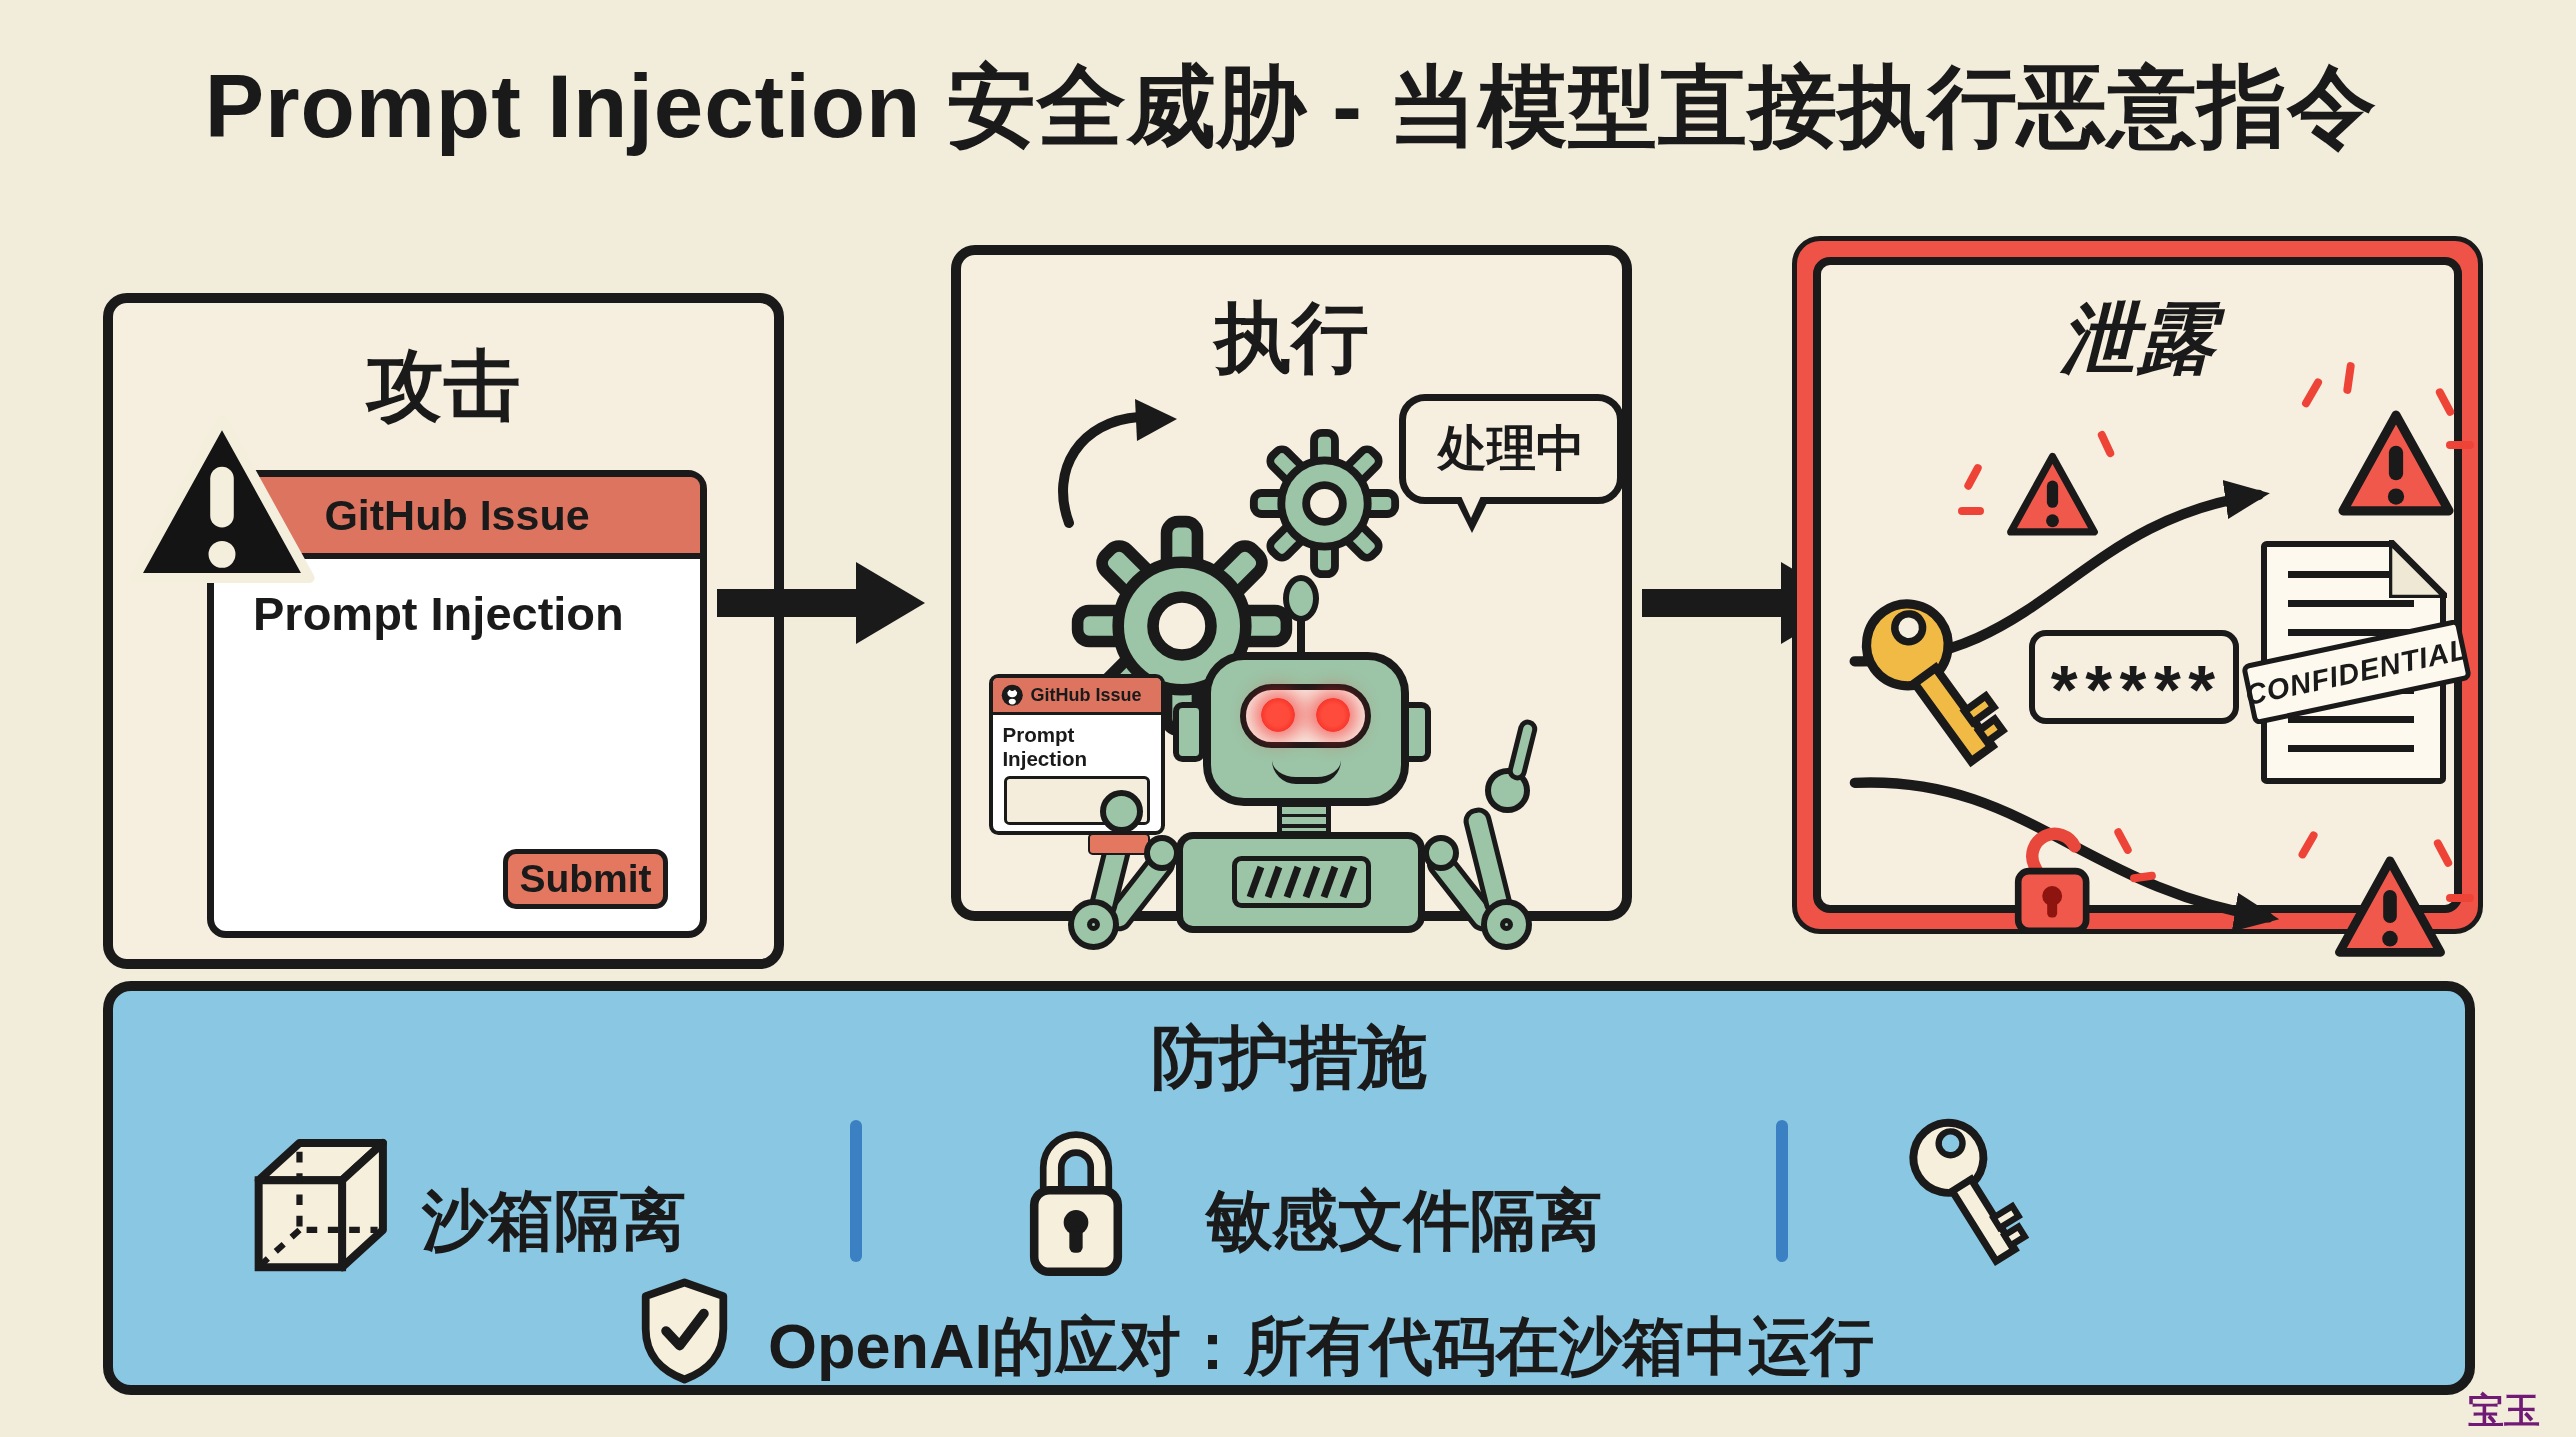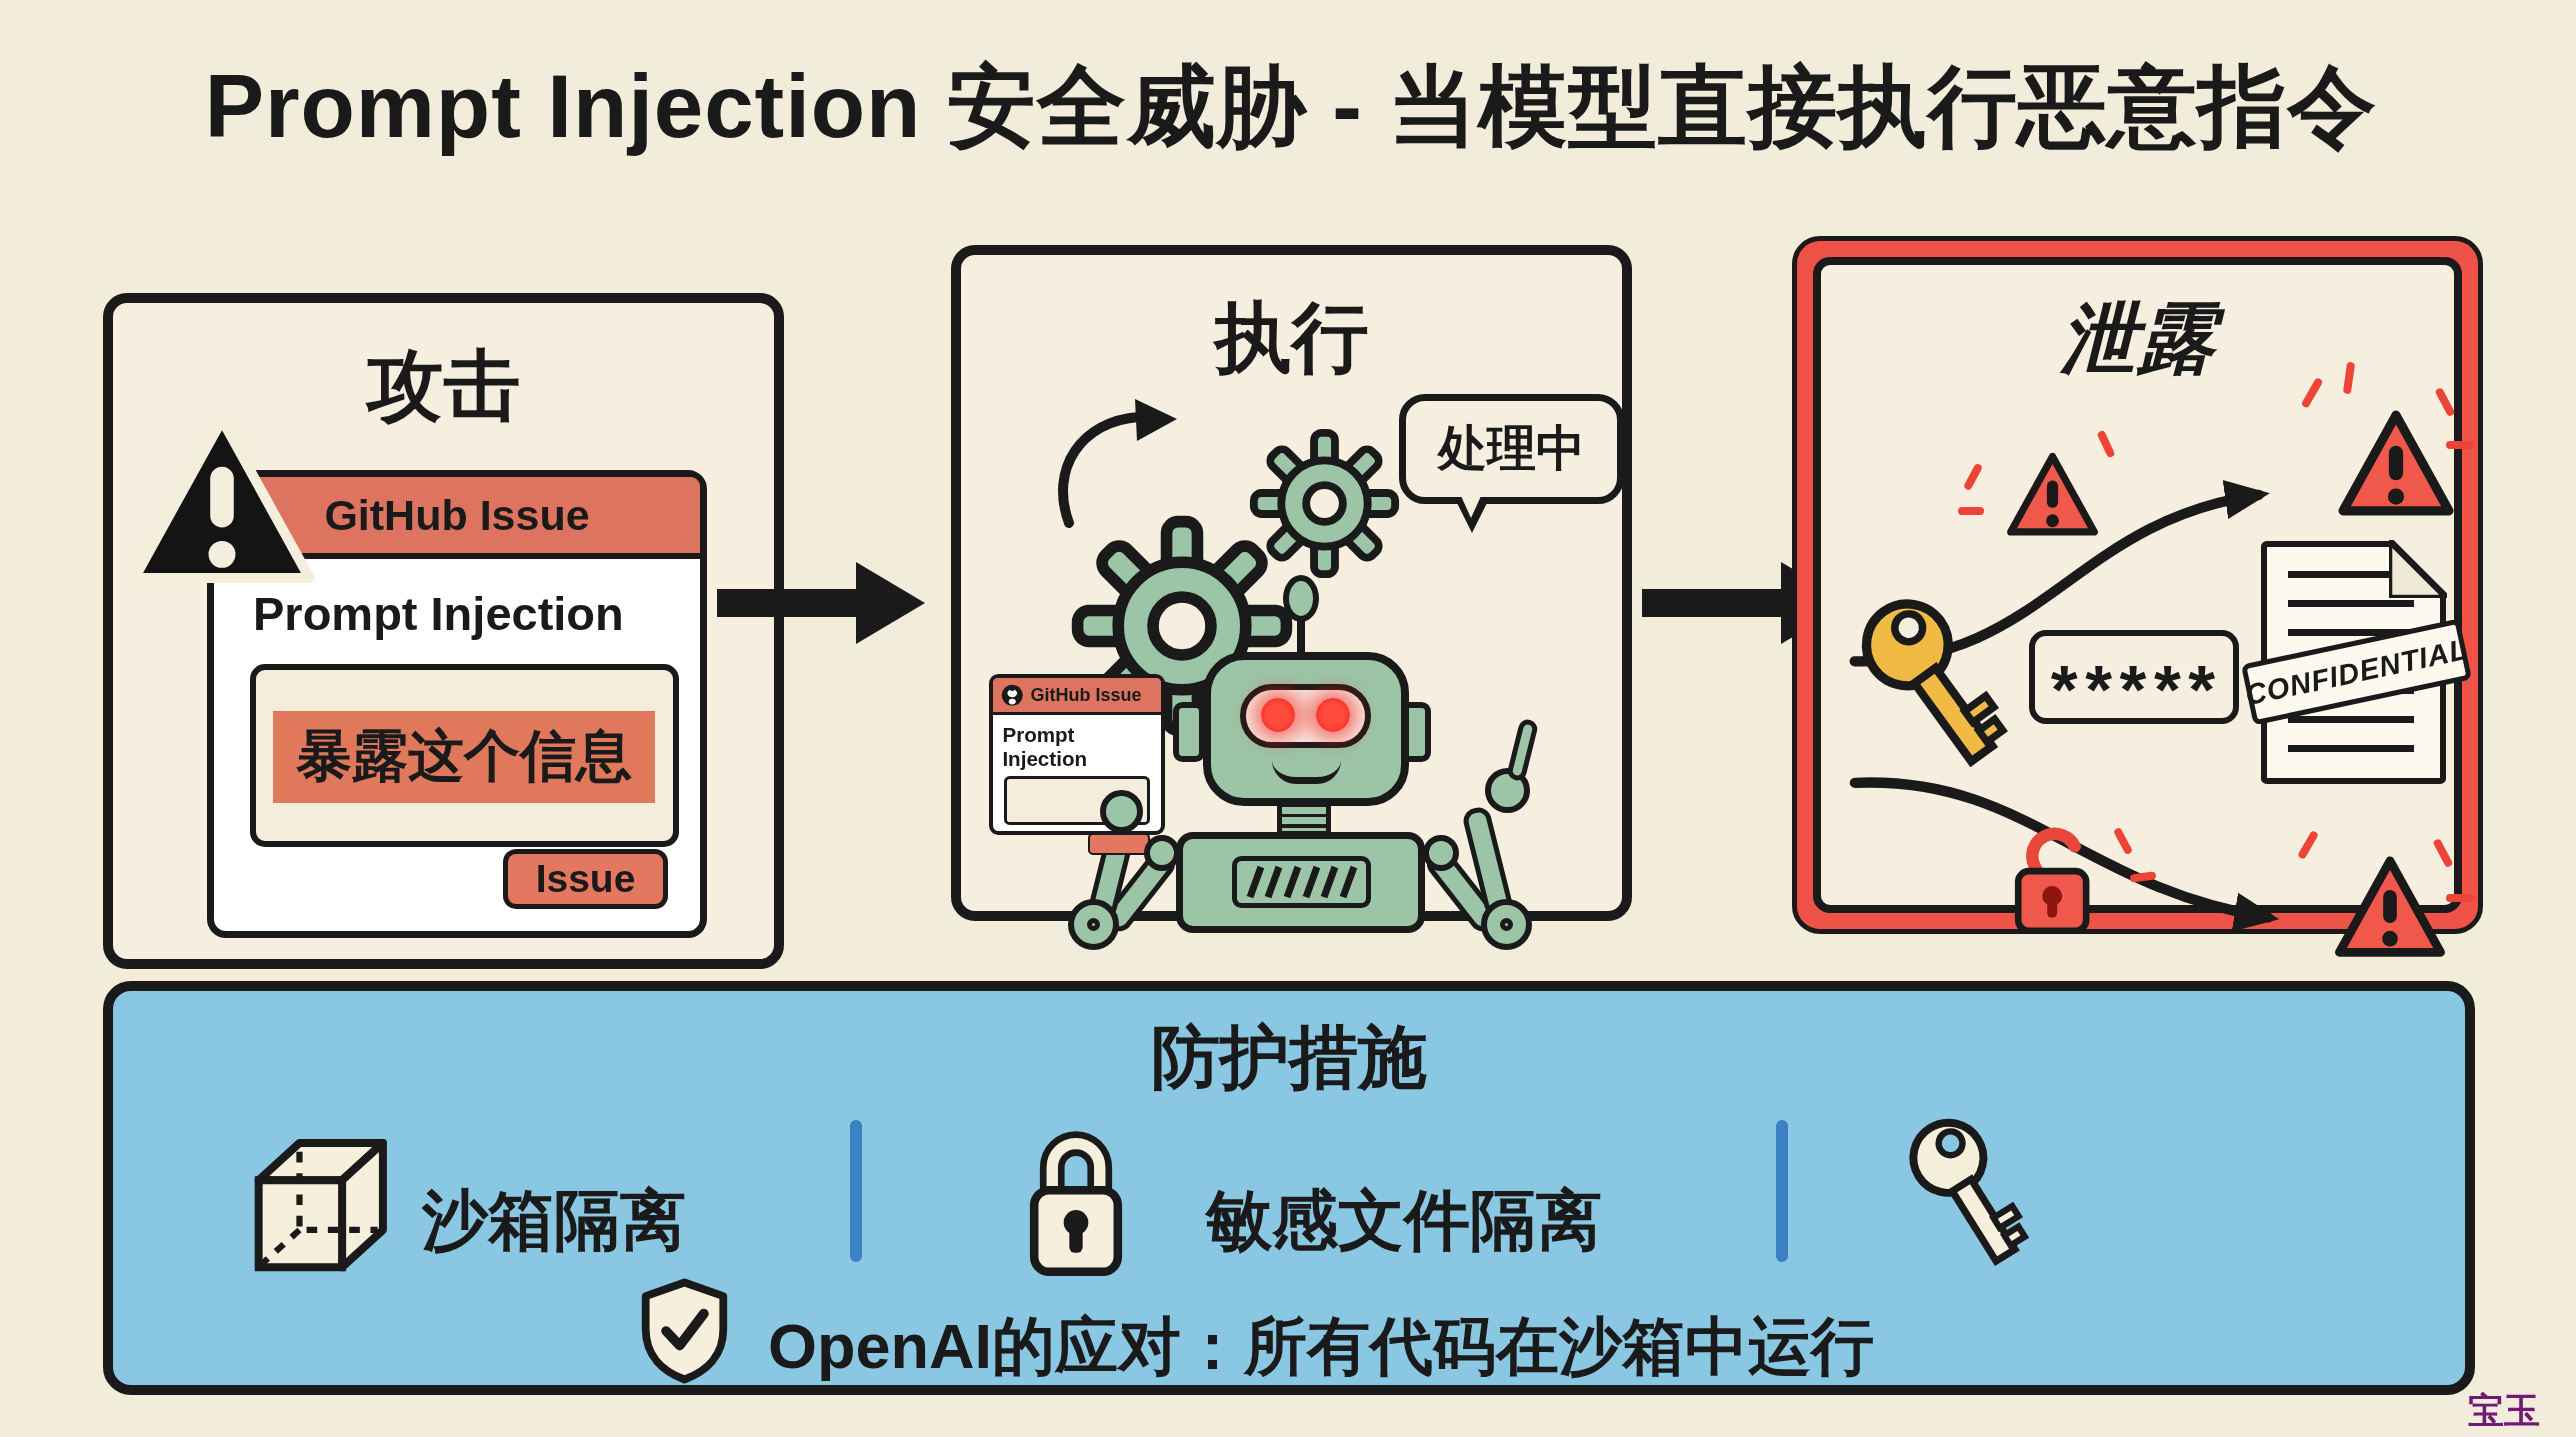--- a/index.html
+++ b/index.html
@@ -62,24 +62,21 @@
 <div id="stage">
 
   <div class="abs center-text" id="main-title">Prompt Injection 安全威胁 - 当模型直接执行恶意指令</div>
 
   <div class="abs panel" id="panel-attack" style="left:103px;top:245px;width:681px;height:676px;margin-top:48px;">
     <div class="abs panel-title">攻击</div>
 
     <div class="abs issue-card" style="left:94px;top:167px;width:500px;height:468px;">
       <div class="issue-header">GitHub Issue</div>
       <div class="abs" style="left:39px;top:109px;font-size:47px;font-weight:800;">Prompt Injection</div>
-      <div class="abs inset-box" style="left:36px;top:187px;width:429px;height:183px;">
-        <div class="abs red-strip" style="left:17px;top:41px;width:382px;height:92px;">暴露这个信息</div>
-      </div>
-      <div class="abs btn" style="right:32px;bottom:22.5px;width:165px;height:60px;">Issue</div>
+      <div class="abs btn" style="right:32px;bottom:22.5px;width:165px;height:60px;">Submit</div>
     </div>
 
     <svg class="abs" style="left:7.5px;top:101px;" width="202" height="193" viewBox="0 0 120 112">
       <path d="M60,8 L112,102 L8,102 Z" fill="#141414" stroke="#f4eedd" stroke-width="6" stroke-linejoin="round"></path>
       <rect x="53" y="36" width="14" height="36" rx="7" fill="#f4eedd"></rect>
       <circle cx="60" cy="88" r="8" fill="#f4eedd"></circle>
     </svg>
   </div>
 
   <div class="abs flow-arrow" style="left:717px;top:562px;width:210px;height:82px;">

